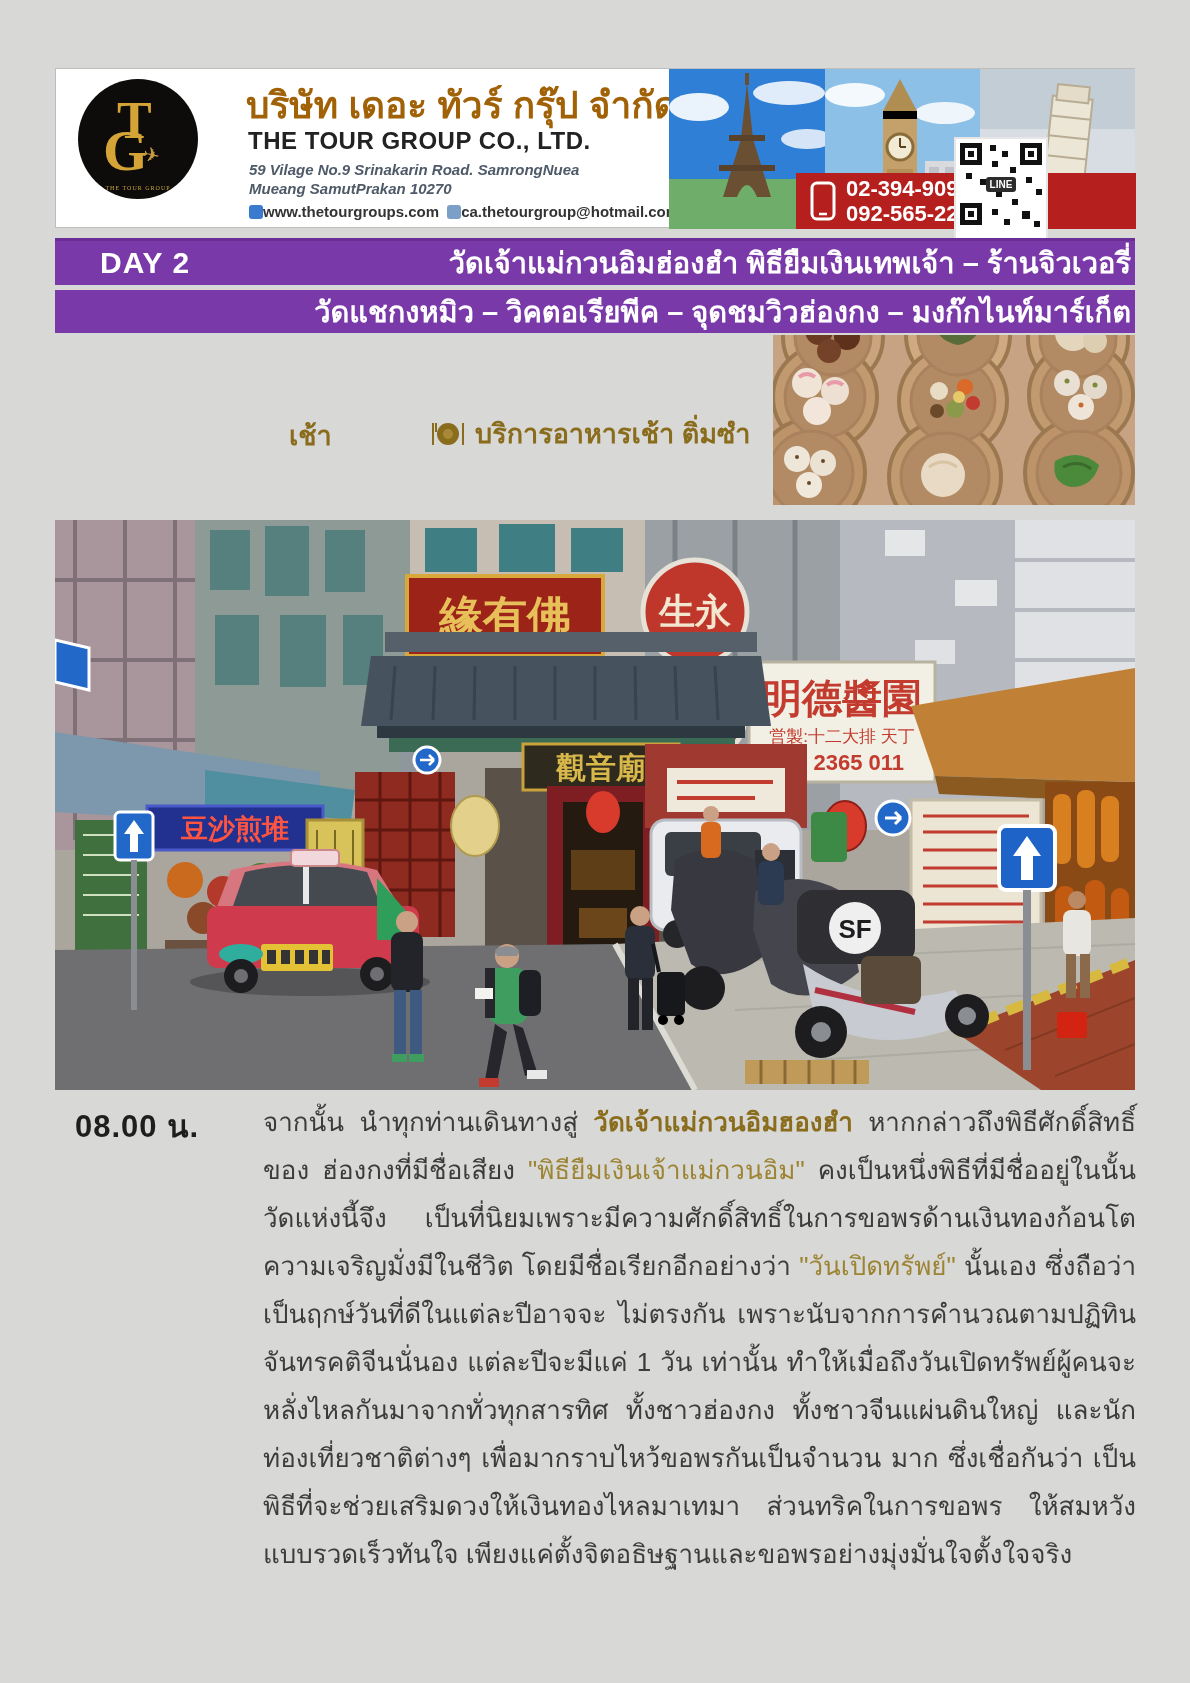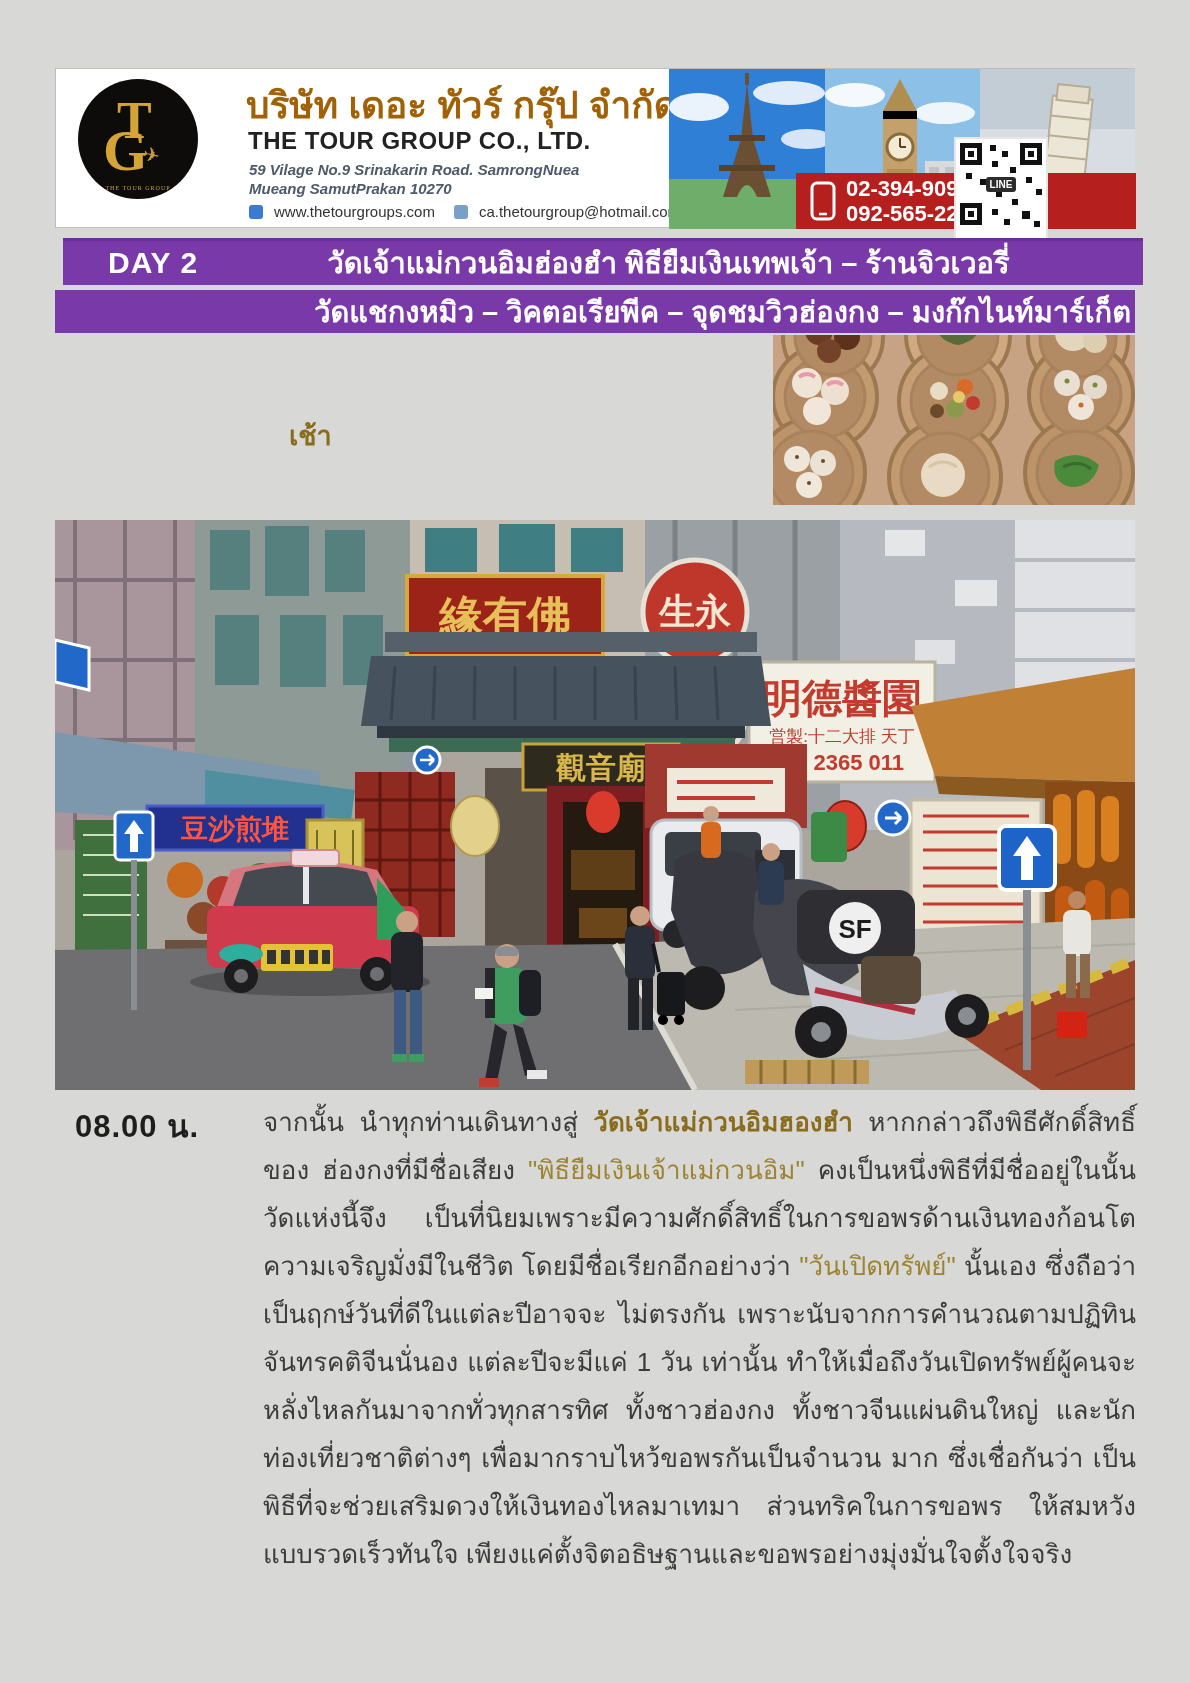--- a/index.html
+++ b/index.html
@@ -14,34 +14,34 @@
   .logo-circle{left:22px;top:10px;width:120px;height:120px;border-radius:50%;background:#0d0c0a;
                display:flex;align-items:center;justify-content:center;}
   .logo-mono{position:relative;width:70px;height:80px;color:#d4a437;font-family:"Liberation Serif",serif;}
   .logo-t{position:absolute;left:14px;top:-8px;font-size:52px;font-weight:bold;}
   .logo-g{position:absolute;left:0px;top:18px;font-size:58px;font-weight:bold;}
   .logo-plane{position:absolute;left:40px;top:44px;font-size:20px;color:#c89b42;transform:rotate(12deg);}
   .logo-sub{position:absolute;left:0;right:0;top:86px;text-align:center;font-size:6px;color:#caa23c;letter-spacing:1px;}
   .co-name-th{left:190px;top:6px;font-size:37px;font-weight:bold;color:#a16207;}
   .co-name-en{left:192px;top:58px;font-size:24px;font-weight:bold;color:#222;letter-spacing:.5px;}
   .co-addr{left:193px;font-size:15px;font-weight:bold;color:#4e5a68;font-style:italic;}
-  .co-contact{left:193px;top:134px;font-size:15px;font-weight:normal;color:#333;display:flex;align-items:center;gap:11px;}
+  .co-contact{left:193px;top:134px;font-size:15px;font-weight:bold;color:#333;display:flex;align-items:center;gap:0;}
   .mini-ico{display:inline-block;width:14px;height:14px;border-radius:3px;}
   .landmarks{left:613px;top:0;width:467px;height:160px;display:flex;}
   .landmark{flex:1;height:160px;overflow:hidden;}
   .phone-bar{left:740px;top:104px;width:340px;height:56px;background:#b5201f;display:flex;align-items:center;gap:10px;padding-left:14px;}
   .phone-nums{color:#fff;font-weight:bold;font-size:22px;line-height:25px;}
   .qr-box{left:898px;top:68px;width:94px;height:118px;background:#fff;border:2px solid #e6e6e6;}
 
   
   .banner{left:55px;width:1080px;background:#7a39a8;color:#fff;display:flex;align-items:center;}
-  .banner1{top:238px;height:47px;border-top:3px solid #6a2f96;margin-left:8px;}
+  .banner1{top:238px;height:47px;border-top:3px solid #6a2f96;}
   .banner2{top:290px;height:43px;justify-content:flex-end;}
   .day-label{font-size:30px;font-weight:bold;padding-left:45px;letter-spacing:1px;white-space:nowrap;}
-  .banner-headline{flex:1;text-align:center;font-size:29px;font-weight:bold;padding-right:4px;white-space:nowrap;}
+  .banner-headline{flex:1;text-align:right;font-size:29px;font-weight:bold;padding-right:4px;white-space:nowrap;}
   .banner-headline2{text-align:right;font-size:29px;font-weight:bold;padding-right:4px;white-space:nowrap;}
 
   
   .gold{color:#8a6c1d;margin-left:46px;}
   .morning-time{left:243px;top:414px;font-size:27px;font-weight:bold;}
   .morning-meal{left:385px;top:412px;font-size:27px;font-weight:bold;display:flex;align-items:center;gap:10px;}
 
   
   .dimsum{left:773px;top:335px;width:362px;height:170px;}
   .street{left:55px;top:520px;width:1080px;height:570px;}
@@ -180,20 +180,32 @@
 
   <div class="abs banner banner1">
     <span class="day-label">DAY 2</span>
     <span class="banner-headline">วัดเจ้าแม่กวนอิมฮ่องฮำ พิธียืมเงินเทพเจ้า – ร้านจิวเวอรี่</span>
   </div>
   <div class="abs banner banner2">
     <span class="banner-headline2">วัดแชกงหมิว –  วิคตอเรียพีค – จุดชมวิวฮ่องกง – มงก๊กไนท์มาร์เก็ต</span>
   </div>
 
   <div class="abs morning-time gold">เช้า</div>
+  <div class="abs morning-meal gold">
+    <svg width="34" height="28" viewBox="0 0 34 28">
+      <circle cx="17" cy="14" r="11" fill="#8a6c1d"></circle>
+      <circle cx="17" cy="14" r="5" fill="#a8893a"></circle>
+      <g stroke="#8a6c1d" stroke-width="2">
+        <line x1="2" y1="3" x2="2" y2="25"></line>
+          <line x1="5" y1="3" x2="5" y2="12"></line>
+        <line x1="32" y1="3" x2="32" y2="25"></line>
+      </g>
+    </svg>
+    <span>บริการอาหารเช้า ติ่มซำ</span>
+  </div>
 
   <svg class="abs dimsum" viewBox="0 0 362 170">
     <rect width="362" height="170" fill="#c7a283"></rect>
     <g stroke="#9c7850" stroke-width="4">
       <circle cx="60" cy="2" r="50" fill="#c9a47c"></circle>
         <circle cx="185" cy="0" r="52" fill="#cfa980"></circle>
         <circle cx="305" cy="4" r="50" fill="#c9a47c"></circle>
       <circle cx="52" cy="62" r="52" fill="#c29a70"></circle>
         <circle cx="180" cy="66" r="54" fill="#c79f76"></circle>
         <circle cx="308" cy="60" r="52" fill="#c29a70"></circle>

